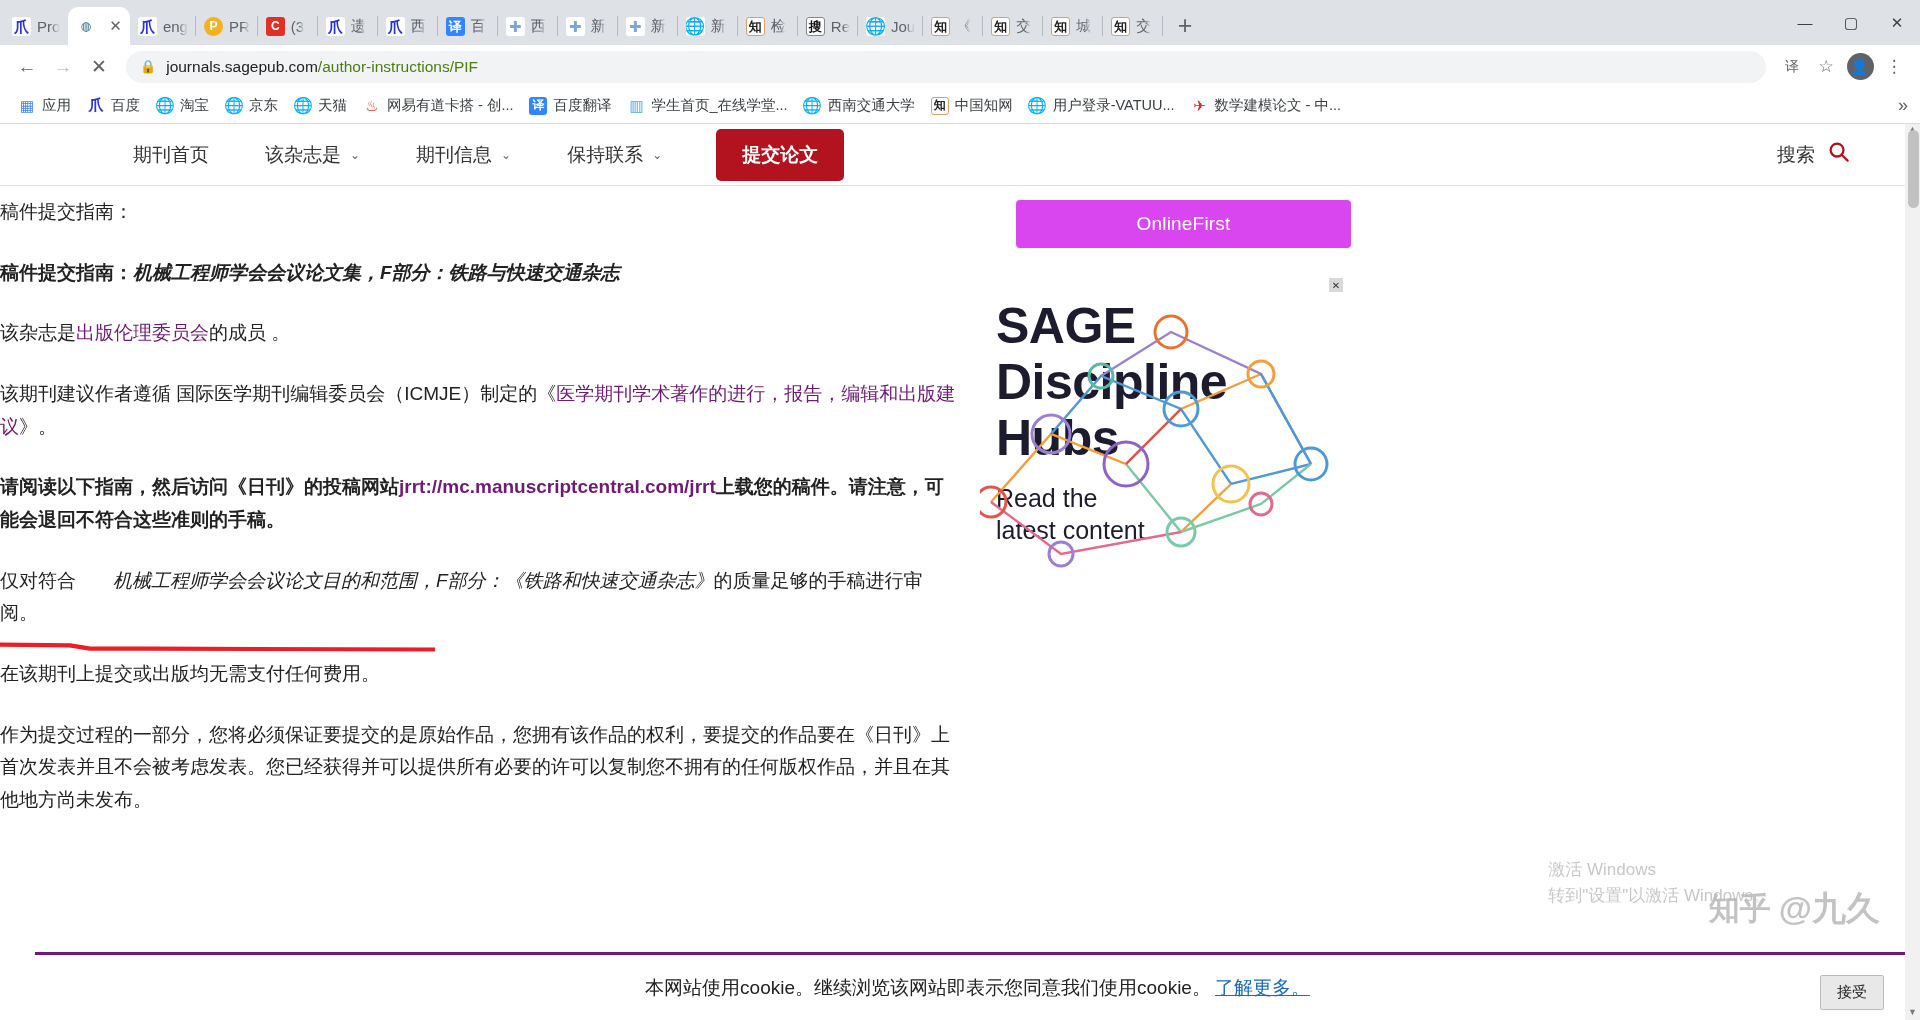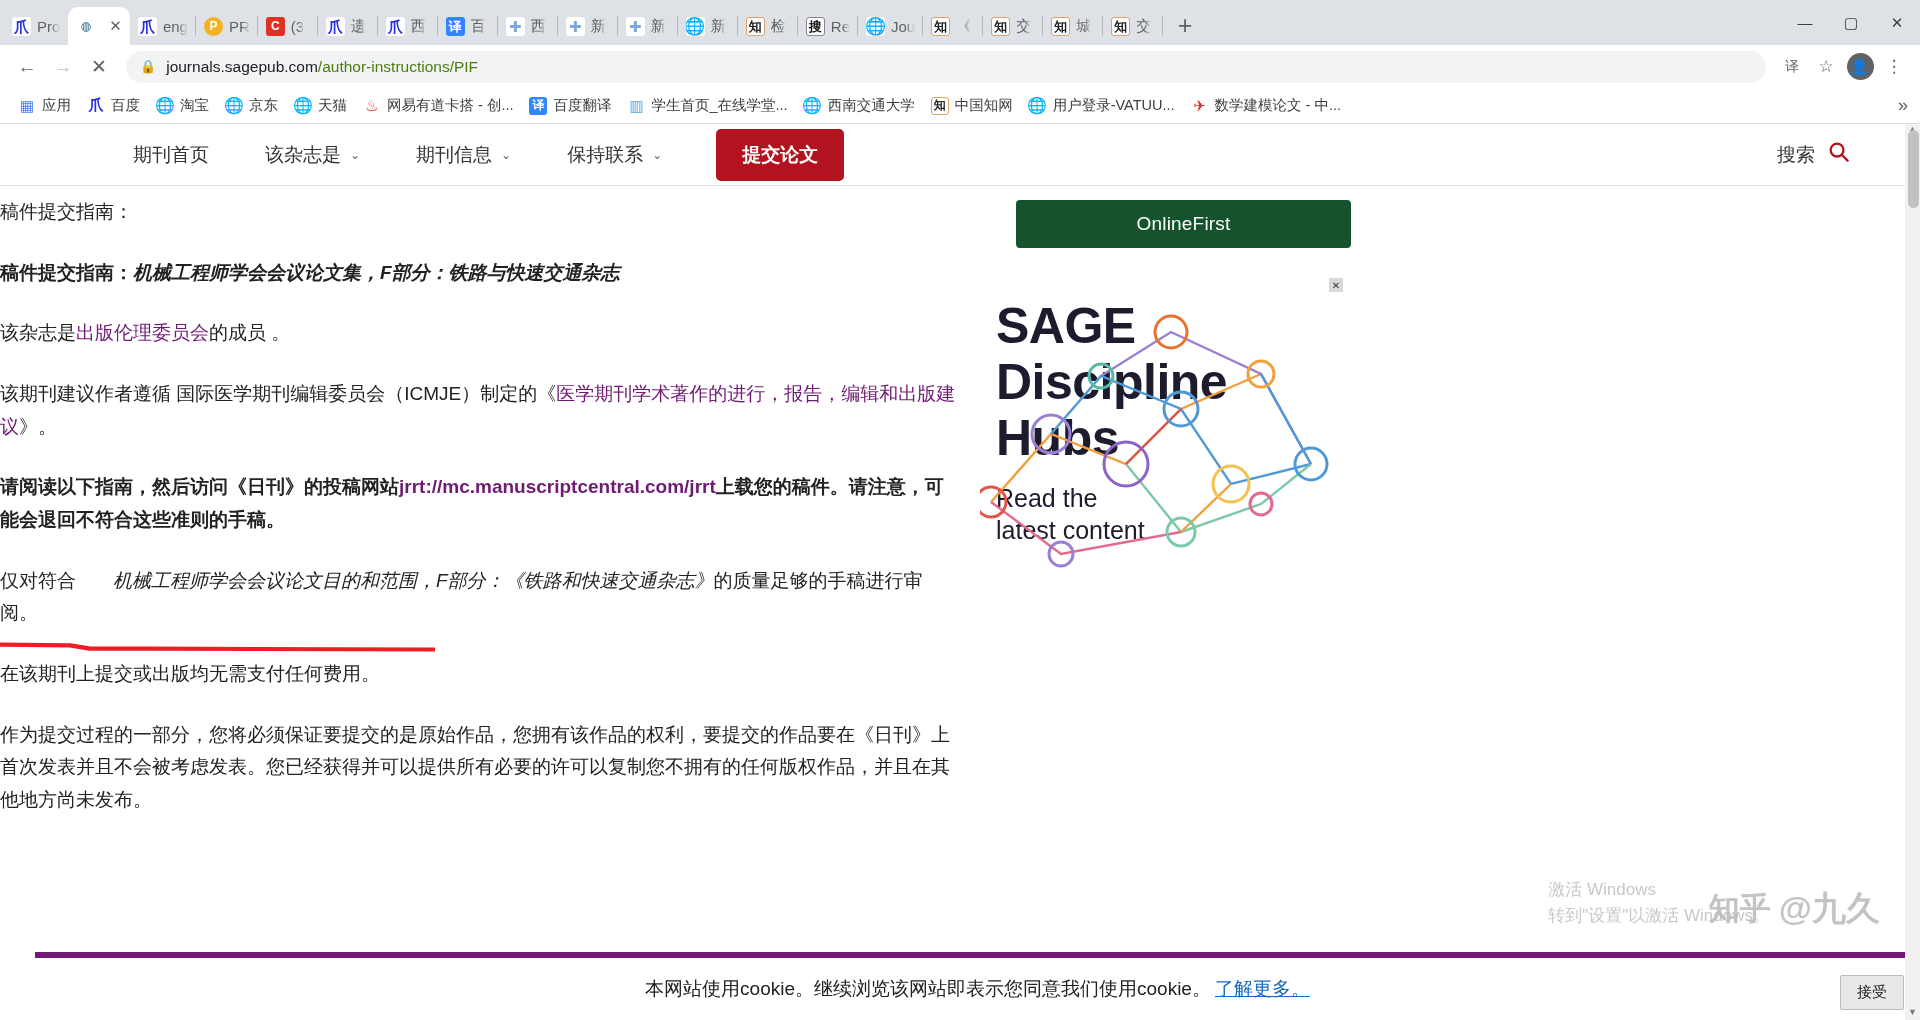--- a/index.html
+++ b/index.html
@@ -145,21 +145,21 @@
   a.link { color:#701a75; text-decoration:none; }
   a.link.b { font-weight:bold; }
 
   .redline {
     position:absolute; left: -20px; top: 446px; width: 455px; height: 10px;
   }
 
   
   .sidebar { width: 400px; padding-top: 4px; }
   .onlinefirst {
-    width: 335px; margin-left: 36px; background:#14532d; color:#fff;
+    width: 335px; margin-left: 36px; background:#d946ef; color:#fff;
     text-align:center; font-size:19px; padding: 13px 0; border-radius:4px; letter-spacing:.2px;
   }
   .adbox {
     margin-top: 28px; margin-left: 0px; width: 365px; height: 298px; background:#fff;
     position:relative; overflow:hidden;
   }
   .ad-close {
     position:absolute; right:2px; top:2px; width:14px; height:14px; background:#d9d9d9;
     color:#333; font-size:10px; display:flex; align-items:center; justify-content:center;
     z-index: 5;
@@ -169,37 +169,37 @@
     padding-left: 16px; padding-top: 22px; letter-spacing:-0.5px;
   }
   .ad-sub {
     font-size: 25px; color:#1c1c2e; line-height:1.28; padding-left:16px; padding-top:16px;
   }
   .adsvg { position:absolute; right:-6px; top:38px; }
 
   
   .cookiebar {
     position:absolute; left:0; right:0; bottom:0; height: 68px; background:#fff;
-    border-top:6px solid #701a75; display:flex; align-items:center; justify-content:center;
+    border-top:3px solid #701a75; display:flex; align-items:center; justify-content:center;
     font-size: 19px; color:#222; gap: 4px; margin-left: 35px;
   }
   .cookie-link { color:#1a6bbd; }
   .accept-btn {
-    position:absolute; right: 16px; bottom: 10px; background:#e8e8e8; color:#222;
+    position:absolute; right: 36px; bottom: 10px; background:#e8e8e8; color:#222;
     border:1px solid #bbb; font-size:15px; padding: 7px 16px; border-radius:2px;
   }
 
   
   .watermark {
     position:absolute; right: 40px; bottom: 88px; font-size: 34px; color:#b9b9b9;
     font-weight:bold; display:flex; align-items:center; gap:8px; opacity:.85;
   }
   .wm-logo { font-size:31px; color:#b9b9b9; font-weight:bold; }
   .activate {
-    position:absolute; right: 150px; bottom: 92px; text-align:left; color:#c8c8c8;
+    position:absolute; right: 150px; bottom: 112px; text-align:left; color:#c8c8c8;
     font-size: 17px; line-height:1.5;
   }
 
   
   .vscroll {
     position:absolute; right:0; top:0; width: 15px; bottom:0; background:#f1f1f1;
   }
   .vthumb { position:absolute; right:1px; top: 6px; width:11px; height: 78px; background:#c1c1c1; border-radius:6px;}
   .vup, .vdown { position:absolute; right:1px; width:13px; height:13px; color:#7a7a7a; font-size:9px; text-align:center;}
   .vup{ top:0;} .vdown{ bottom:0;}

